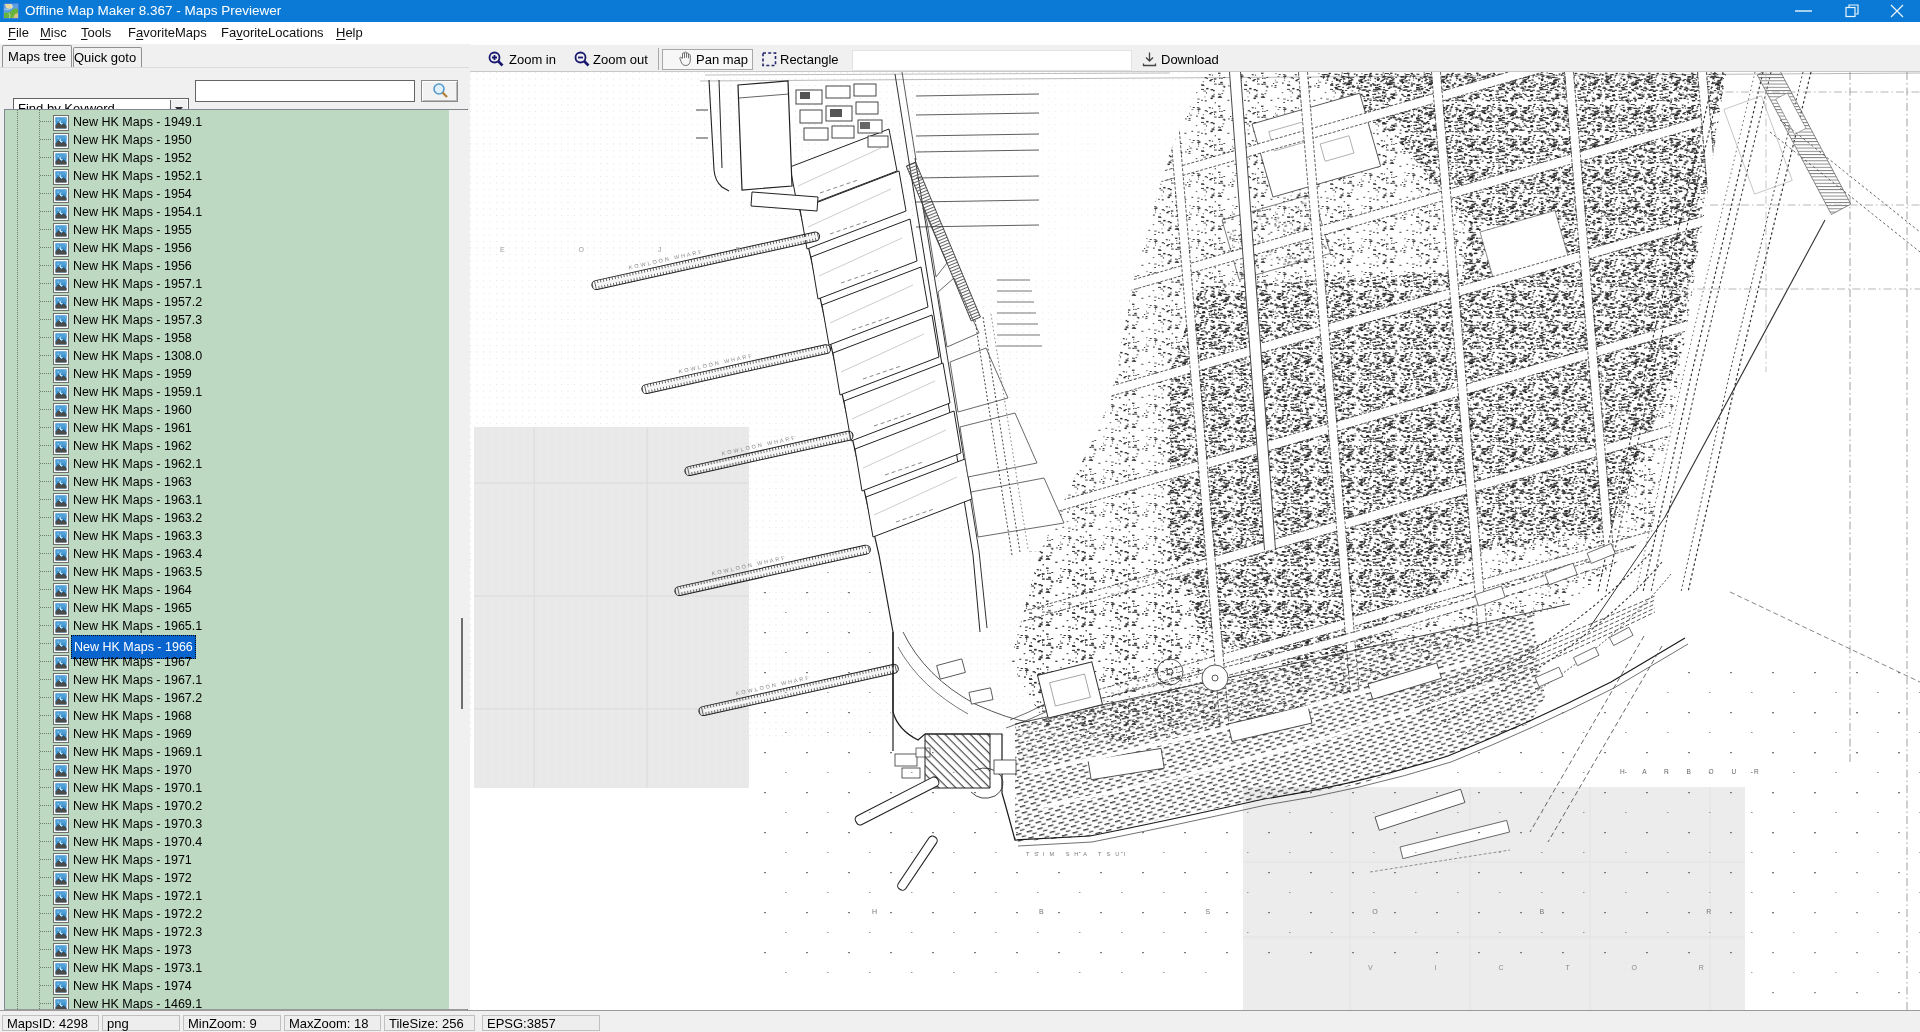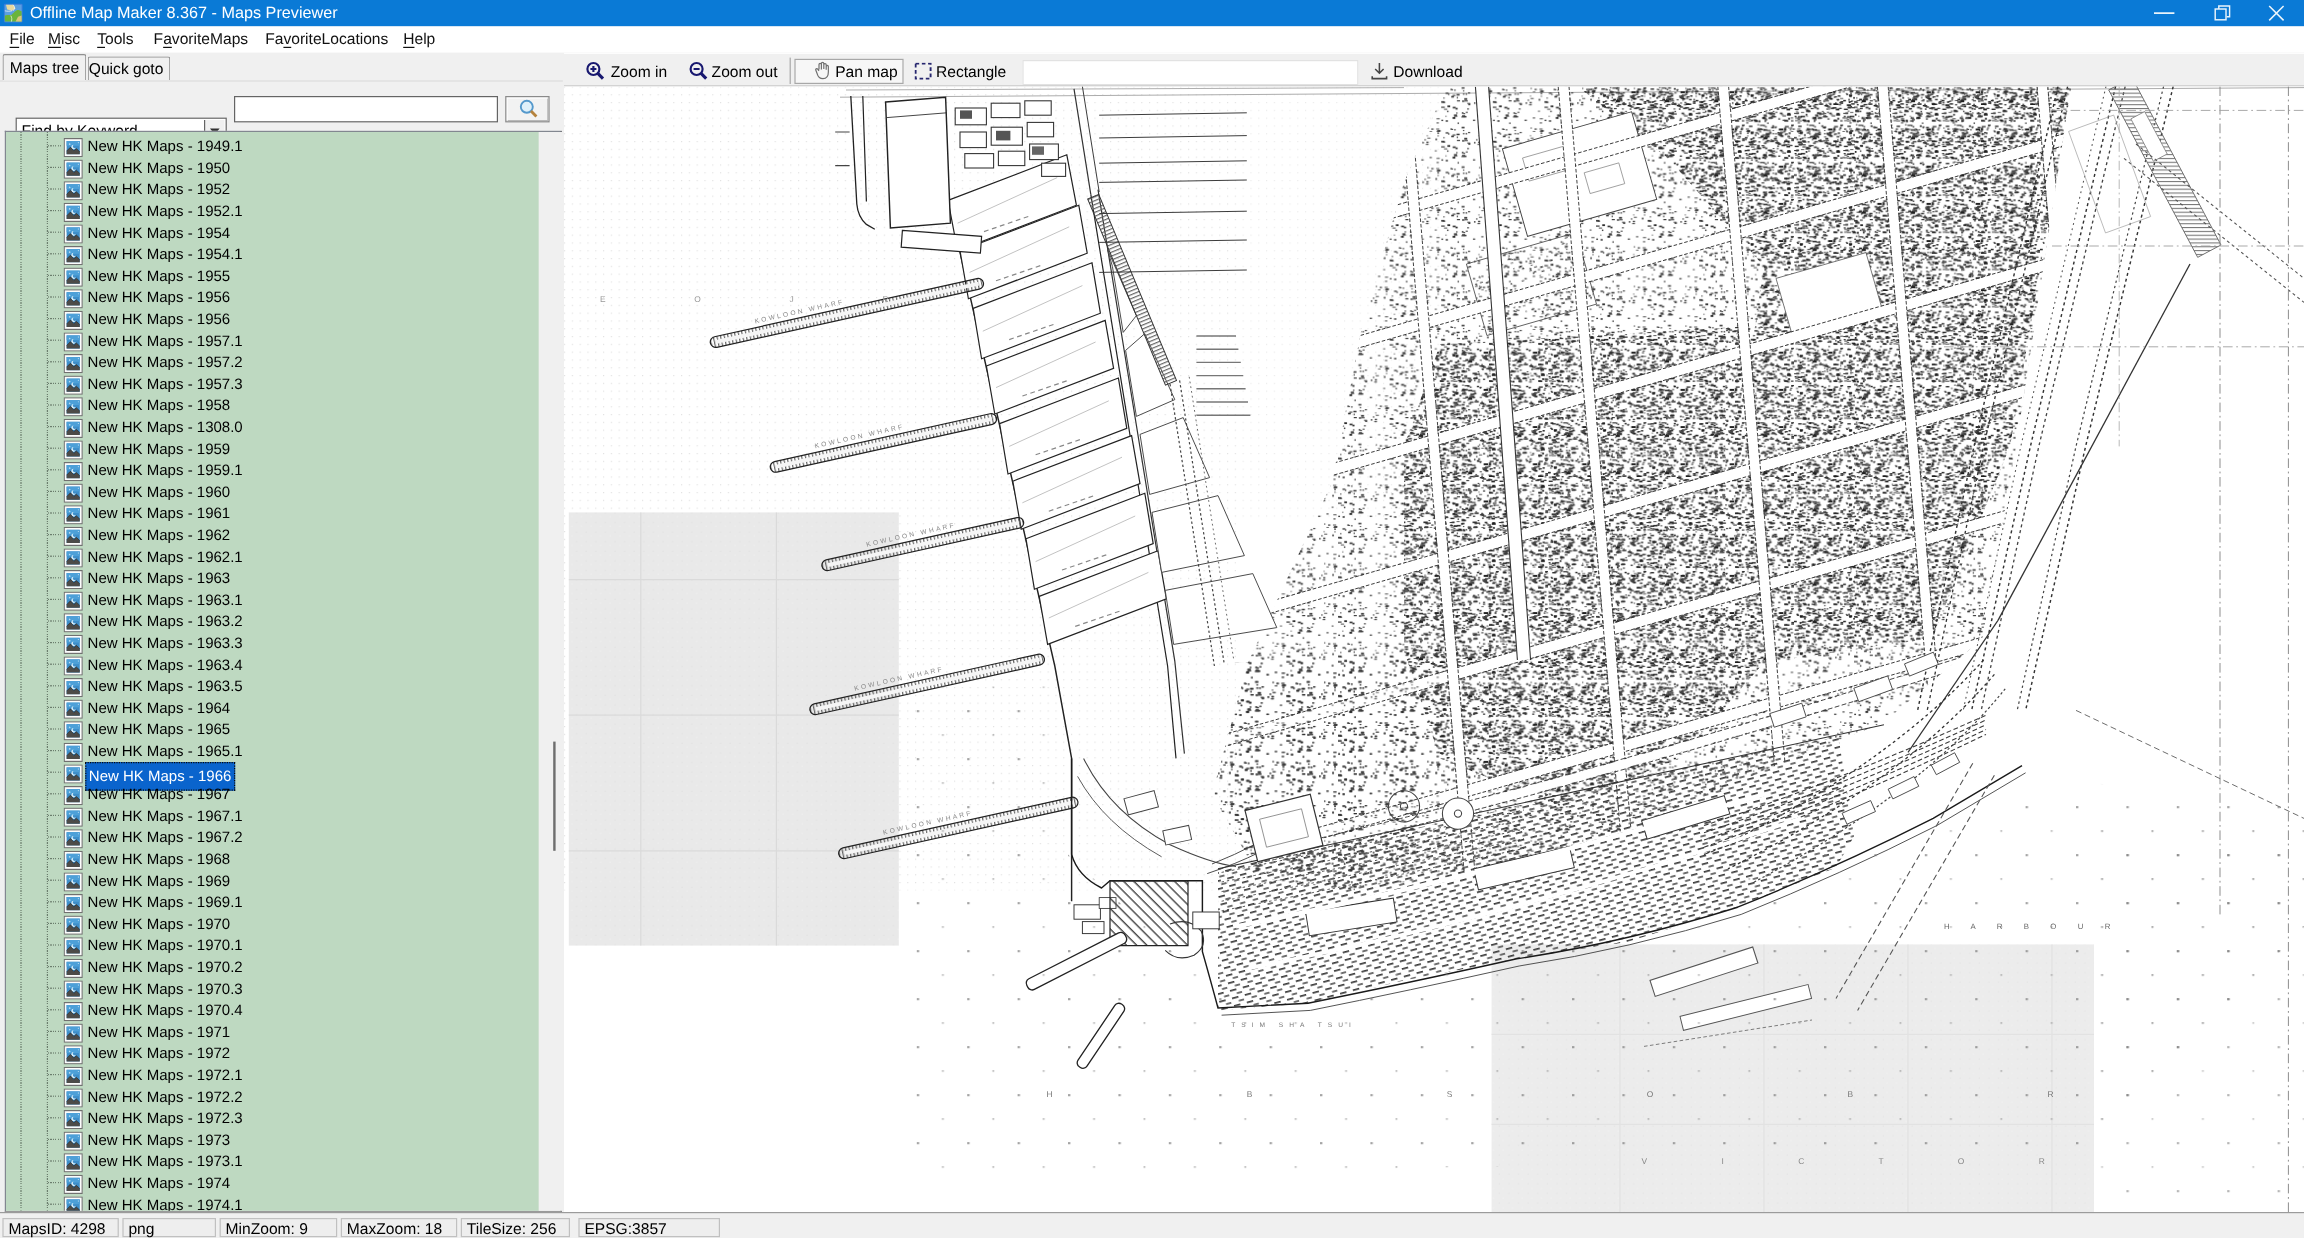--- a/index.html
+++ b/index.html
@@ -775,21 +775,21 @@
 <rect x="0.5" y="0.5" width="15" height="15" fill="#fcfcfc" stroke="#707070"></rect>
 <rect x="2.5" y="2.5" width="11" height="11" fill="#3e8ec9"></rect>
 <rect x="2.5" y="2.5" width="11" height="4" fill="#4da0d8"></rect>
 <path d="M4.2 5.1l.7-.25.25-.7.25.7.7.25-.7.25-.25.7-.25-.7z" fill="#e8f4fb"></path>
 <path d="M8.3 5.6a1.9 1.9 0 1 0 1.8 2.5a1.5 1.5 0 1 1-1.8-2.5z" fill="#d8edf8"></path>
 <path d="M11.6 3.9l.5-.18.18-.5.18.5.5.18-.5.18-.18.5-.18-.5z" fill="#e8f4fb"></path>
 <path d="M2.5 13.5v-2.6l3.2-3.2 2.9 3 2-1.9 2.9 2.7v2z" fill="#4c4b48"></path>
 <path d="M2.5 10.9l3.2-3.2 2.9 3 2-1.9 2.9 2.7" fill="none" stroke="#262626" stroke-width="0.5"></path>
 </svg>
         </div>
-        <div class="titem" style="top:887px">New HK Maps - 1974.1</div>
+        <div class="titem" style="top:887px">New HK Maps - 1469.1</div>
     </div>
     <div id="scrolltrack">
         <div id="scrollthumb"></div>
       </div>
   </div>
 </div>
 <div id="toolbar">
   <svg width="16" height="17" viewBox="0 0 16 17" style="position:absolute;left:18px;top:6px">
     <circle cx="6.5" cy="6.5" r="5" fill="none" stroke="#191970" stroke-width="1.8"></circle>
     <path d="M4 6.5h5M6.5 4v5" stroke="#191970" stroke-width="1.8"></path>

